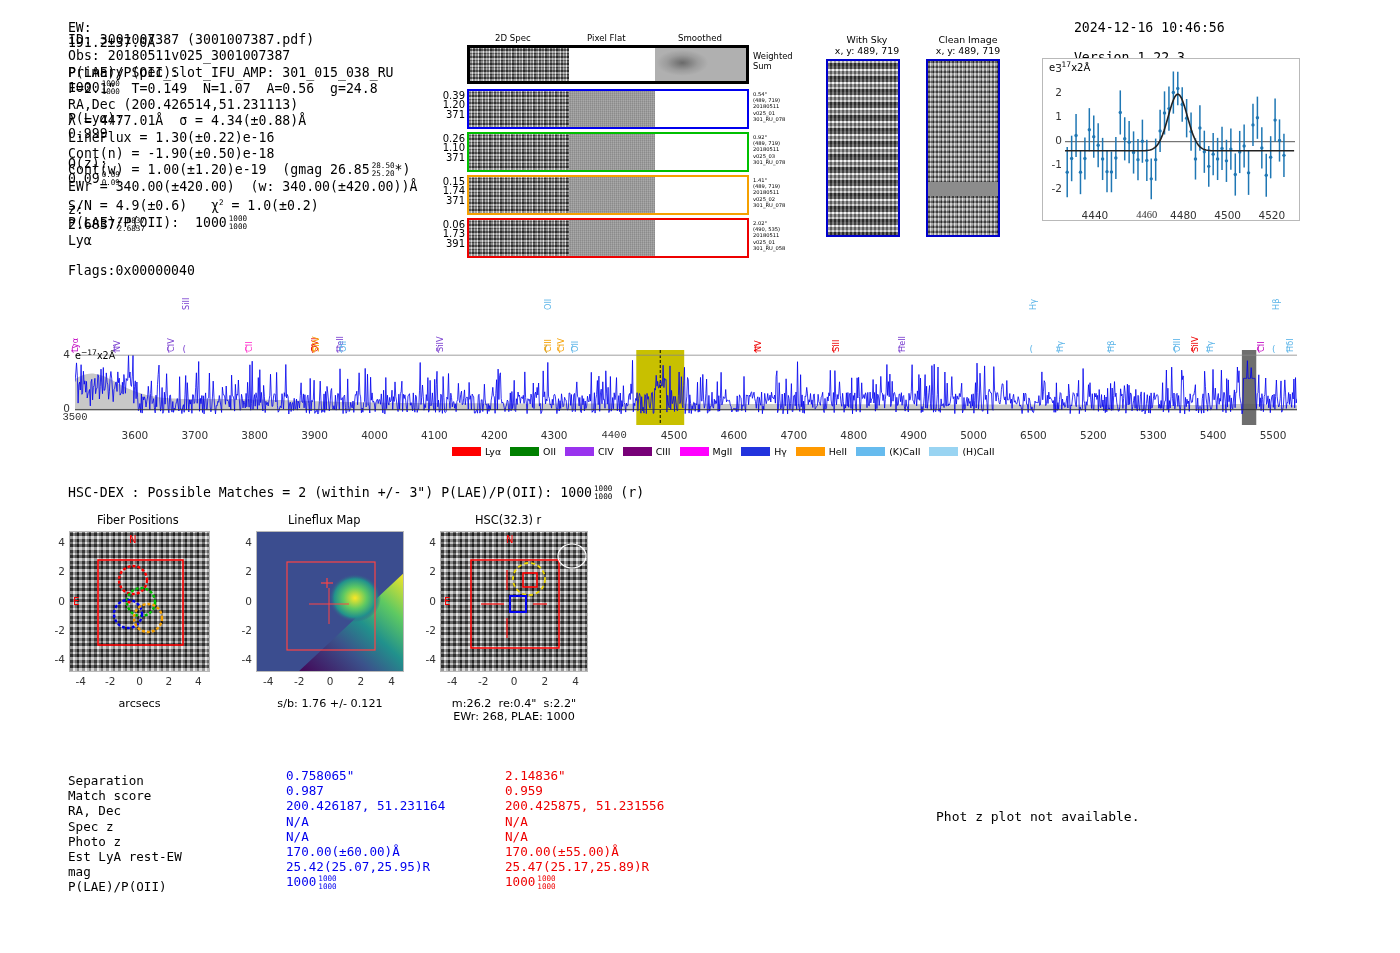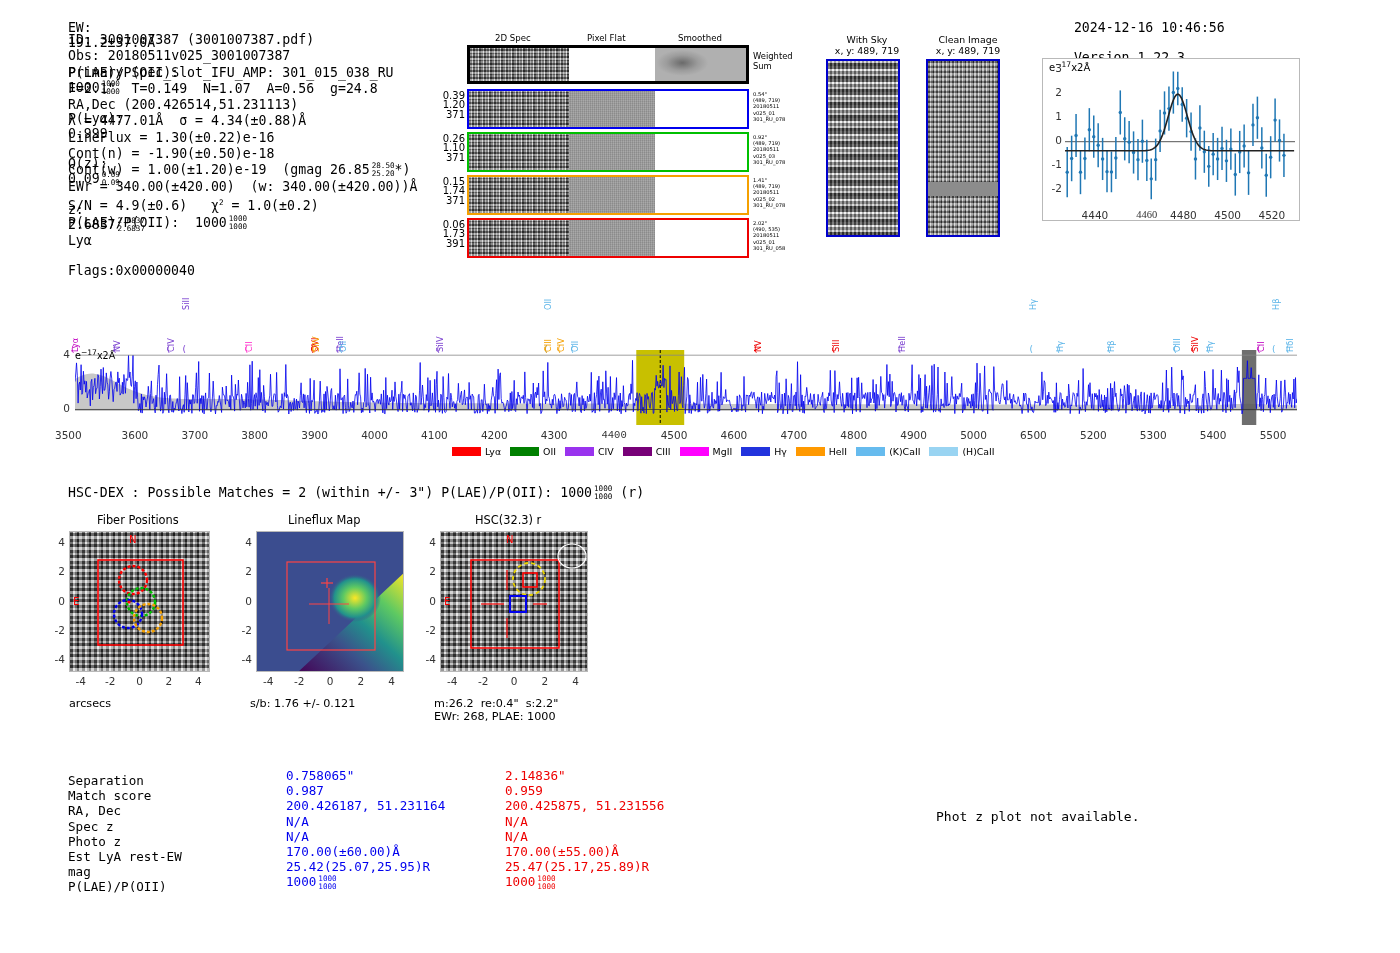--- a/index.html
+++ b/index.html
@@ -68,21 +68,21 @@
   .lg i{display:block;width:29px;height:9px;}
 
   
   #hsc-head{top:485px;left:68px;font-size:13.2px;}
   .cut-panel-title{position:absolute;font-size:11.4px;}
   .cutframe{position:absolute;border:1px solid #b9b9b9;box-sizing:border-box;overflow:hidden;}
   .gray-noise{background-image:
      repeating-linear-gradient(90deg,#4d4d4d 0 3px,#d9d9d9 3px 5px,#8a8a8a 5px 7px,#2f2f2f 7px 9px,#b5b5b5 9px 12px),
      repeating-linear-gradient(0deg,rgba(255,255,255,.42) 0 3px,rgba(0,0,0,.42) 3px 6px,rgba(255,255,255,.2) 6px 8px,rgba(0,0,0,.25) 8px 11px);
      background-blend-mode:overlay;}
-  .cap{position:absolute;font-size:11.2px;white-space:pre;}
+  .cap{position:absolute;font-size:11.2px;text-align:center;white-space:pre;}
 
   
   #match-table{position:absolute;top:773px;left:68px;font-size:12.6px;line-height:15.2px;}
   #match-table .col{position:absolute;top:0;white-space:pre;}
   #noplot{position:absolute;top:809px;left:936px;font-size:13px;}
   .blue{color:#0000ee;}
   .red{color:#ee0000;}
 </style>
 </head>
 <body>
@@ -394,21 +394,21 @@
       <line x1="0" y1="59.48275862068965" x2="1222" y2="59.48275862068965" stroke="#333" stroke-width="0.8"></line>
       <line x1="0" y1="5.172413793103442" x2="1222" y2="5.172413793103442" stroke="#888" stroke-width="0.8"></line>
     </svg>
 </div>
 <div class="abs" style="left:75px;top:348px;font-size:9.6px;">e<sup class="sup">−17</sup>x2Å</div>
 <div class="abs" id="spec-yticks">
     <div class="tick-lbl" style="left:58px;top:348.17241379310343px;width:12px;text-align:right;">4</div>
     <div class="tick-lbl" style="left:58px;top:402.48275862068965px;width:12px;text-align:right;">0</div>
   </div>
 <div class="abs" id="spec-xticks">
-    <div class="tick-lbl" style="left:55px;top:429px;width:40px;">3500</div>
+    <div class="tick-lbl" style="left:55px;top:411px;width:40px;text-align:center;font-family:Liberation Mono, monospace;">3500</div>
     <div class="tick-lbl" style="left:114.90196078431373px;top:429px;width:40px;text-align:center;">3600</div>
     <div class="tick-lbl" style="left:174.80392156862746px;top:429px;width:40px;text-align:center;">3700</div>
     <div class="tick-lbl" style="left:234.7058823529412px;top:429px;width:40px;text-align:center;">3800</div>
     <div class="tick-lbl" style="left:294.6078431372549px;top:429px;width:40px;text-align:center;">3900</div>
     <div class="tick-lbl" style="left:354.5098039215686px;top:429px;width:40px;text-align:center;">4000</div>
     <div class="tick-lbl" style="left:414.4117647058824px;top:429px;width:40px;text-align:center;">4100</div>
     <div class="tick-lbl" style="left:474.3137254901961px;top:429px;width:40px;text-align:center;">4200</div>
     <div class="tick-lbl" style="left:534.2156862745098px;top:429px;width:40px;text-align:center;">4300</div>
     <div class="tick-lbl" style="left:594.1176470588235px;top:429px;width:40px;text-align:center;font-family:Liberation Mono, monospace;">4400</div>
     <div class="tick-lbl" style="left:654.0196078431372px;top:429px;width:40px;text-align:center;">4500</div>

